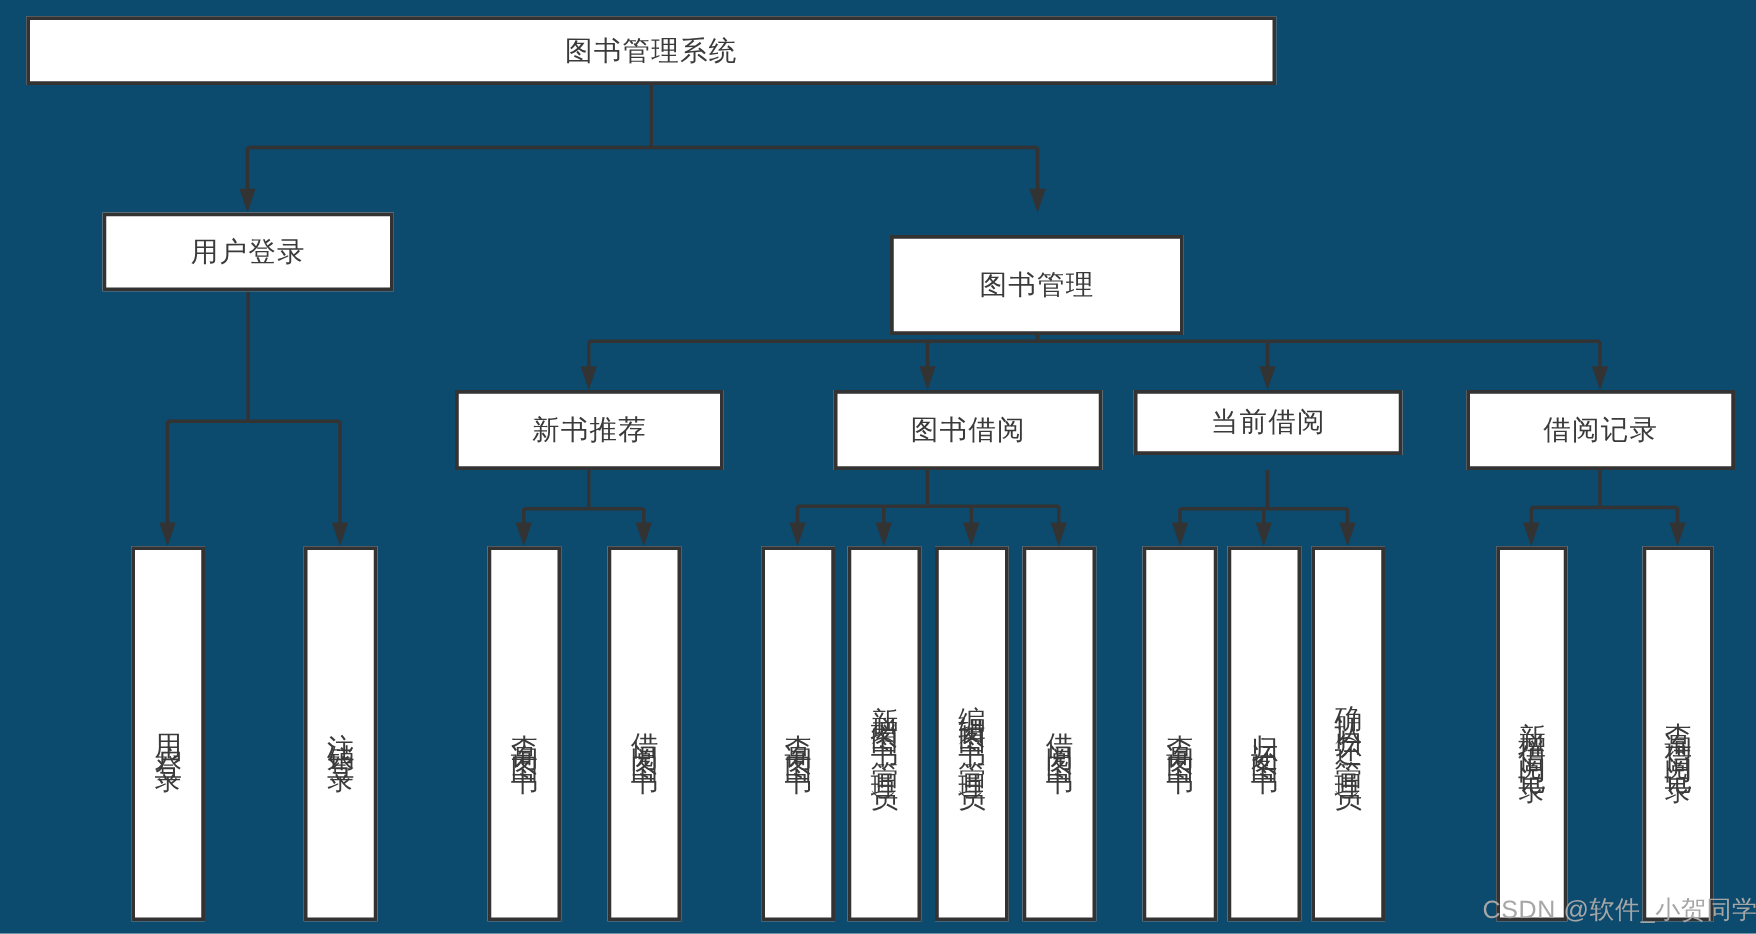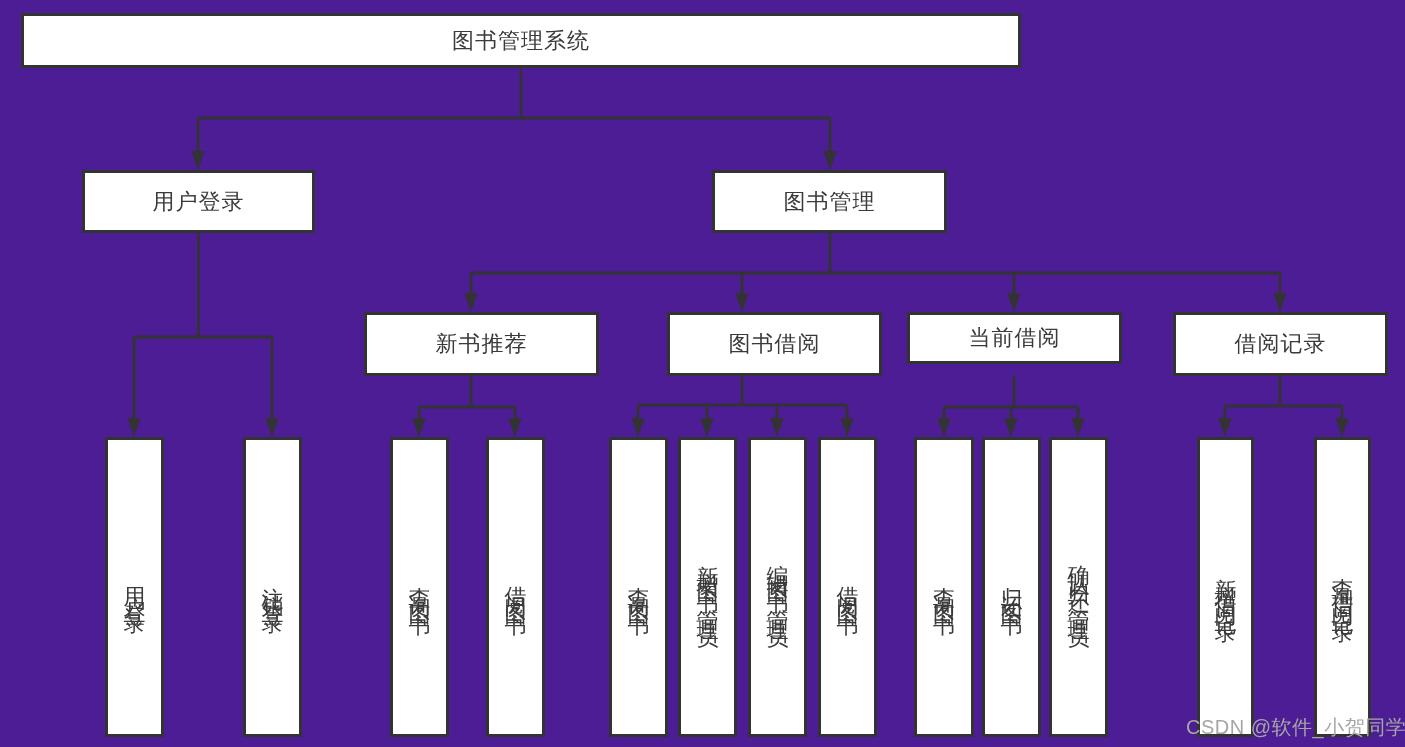--- a/index.html
+++ b/index.html
@@ -5,21 +5,21 @@
   html, body {
     margin: 0;
     padding: 0;
     background: #ffffff;
     font-family: "Liberation Sans", "DejaVu Sans", sans-serif;
   }
   .stage {
     position: relative;
     width: 1405px;
     height: 747px;
-    background: #4c1d95;
+    background: #0c4a6e;
     overflow: hidden;
   }
   .wires {
     position: absolute;
     left: 0; top: 0;
     width: 1405px; height: 747px;
     pointer-events: none;
   }
   .box {
     position: absolute;
@@ -94,25 +94,25 @@
     </g>
   </svg>
 
   <div class="box h" style="left:21px;top:13px;width:1000px;height:55px">
     <span>图书管理系统</span>
   </div>
 
   <div class="box h" style="left:82px;top:170px;width:233px;height:63px">
     <span>用户登录</span>
   </div>
-  <div class="box h" style="left:712px;top:170px;width:235px;height:63px">
+  <div class="box h" style="left:712px;top:188px;width:235px;height:80px">
     <span>图书管理</span>
   </div>
 
-  <div class="box h" style="left:364px;top:312px;width:235px;height:64px">
+  <div class="box h" style="left:364px;top:312px;width:215px;height:64px">
     <span>新书推荐</span>
   </div>
   <div class="box h" style="left:667px;top:312px;width:215px;height:64px">
     <span>图书借阅</span>
   </div>
   <div class="box h" style="left:907px;top:312px;width:215px;height:52px">
     <span>当前借阅</span>
   </div>
   <div class="box h" style="left:1173px;top:312px;width:215px;height:64px">
     <span>借阅记录</span>

